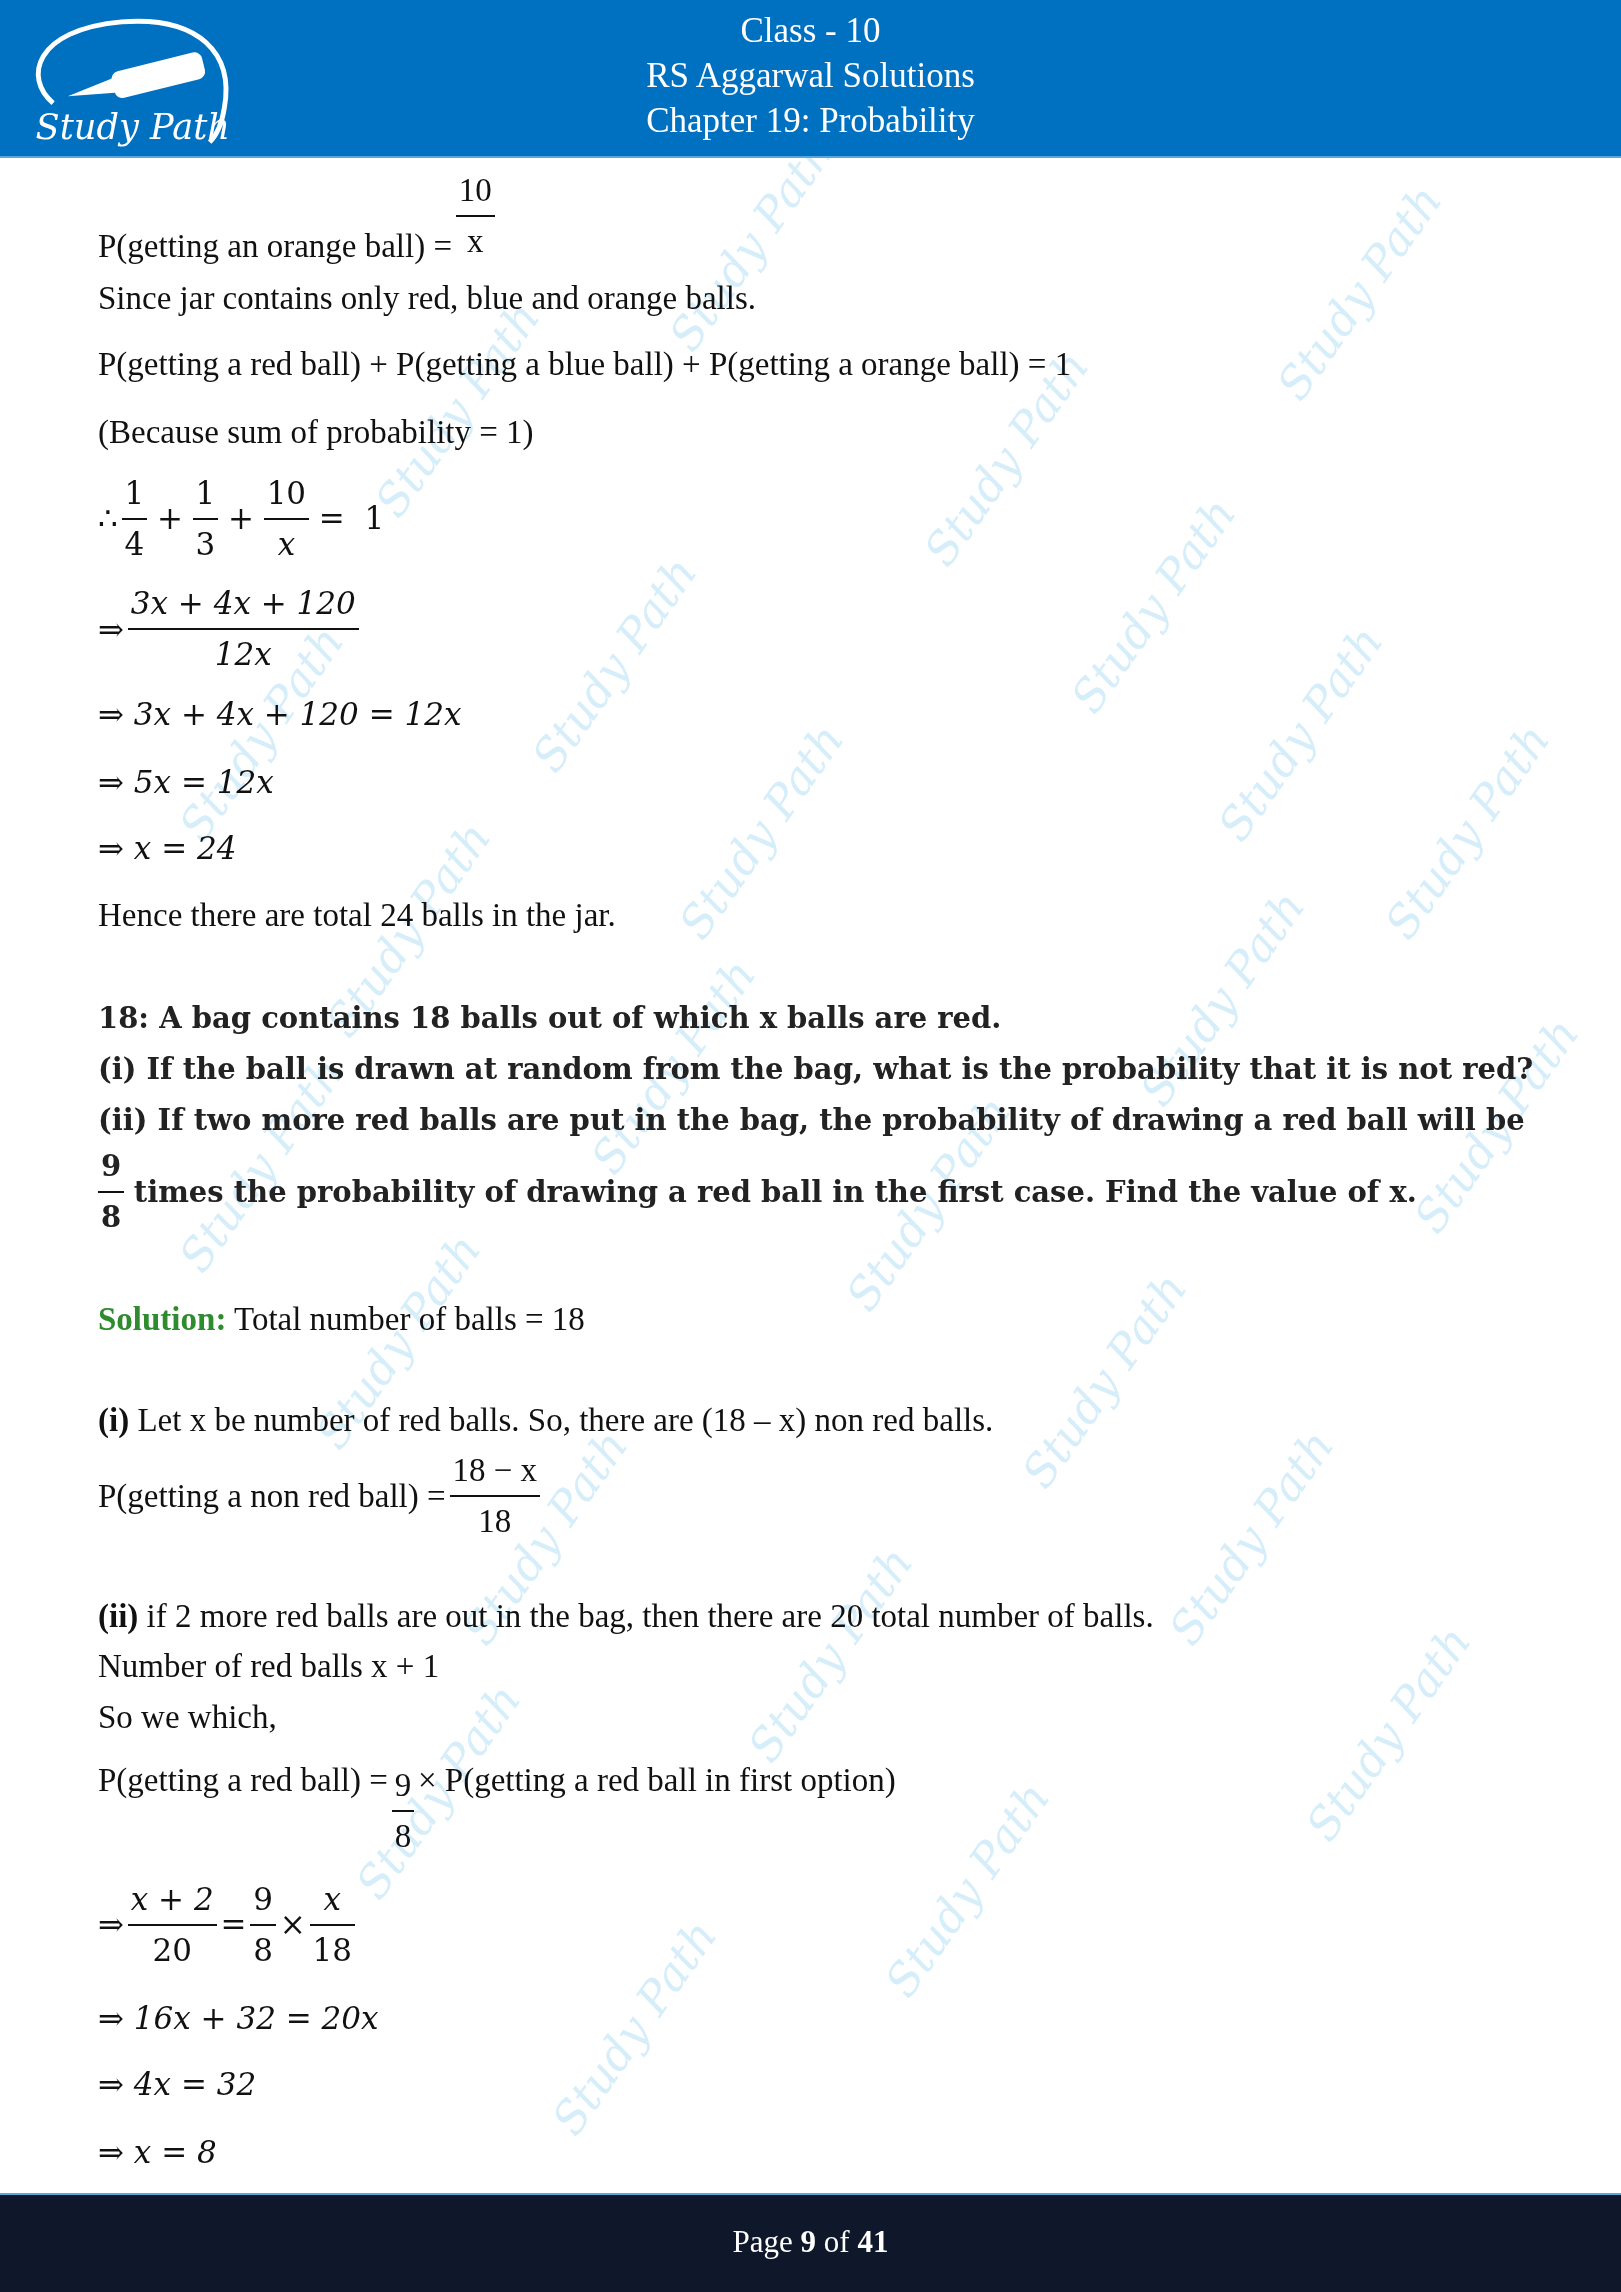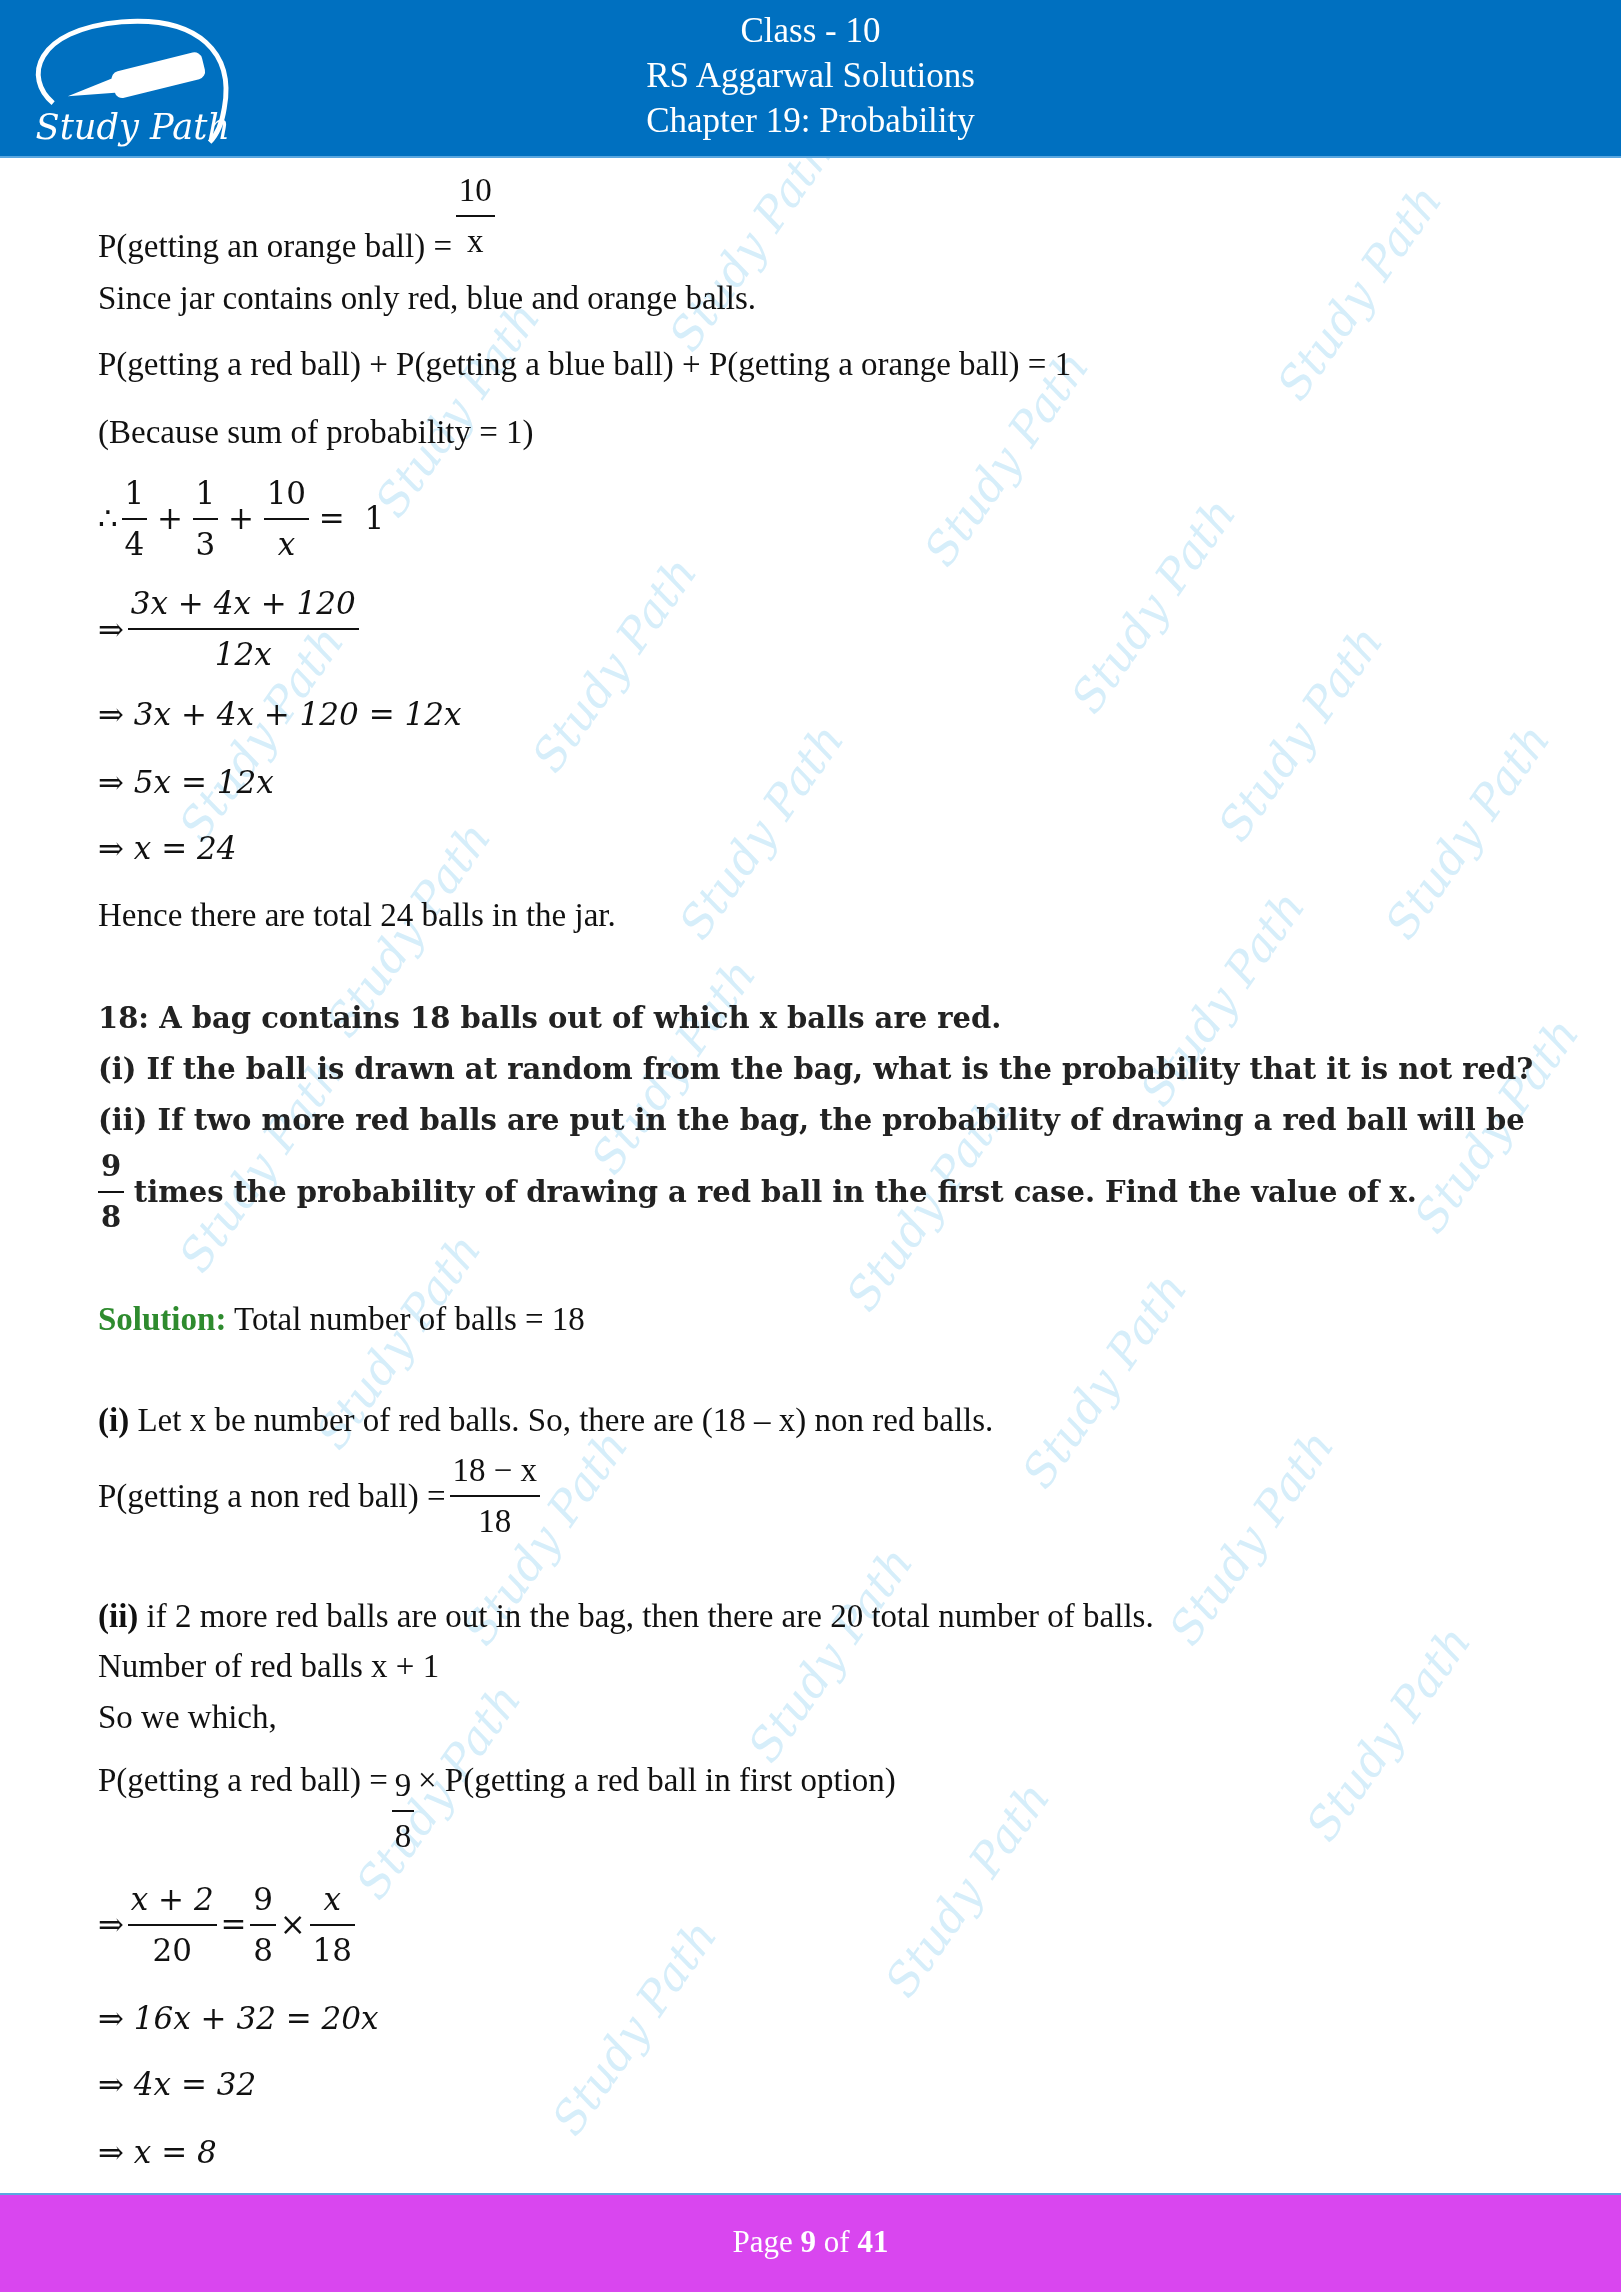--- a/index.html
+++ b/index.html
@@ -10,21 +10,21 @@
     position: absolute; left: 0; top: 0; width: 1621px; height: 158px;
     background: #0070c0; border-bottom: 2.9px solid #5aa7e0;
   }
   .logo { position: absolute; left: 13.7px; top: 9.8px; width: 225px; height: 142px; }
   .header-titles {
     position: absolute; left: 0; top: 7.8px; width: 1621px; text-align: center;
     color: #ffffff; font-family: "Liberation Serif", serif; font-size: 35px; line-height: 45px;
   }
   .footer {
     position: absolute; left: 0; top: 2193px; width: 1621px; height: 100px;
-    background: #d946ef; border-top: 2.9px solid #5aa7e0;
+    background: #0f172a; border-top: 2.9px solid #5aa7e0;
     color: #ffffff; text-align: center; font-size: 31px; line-height: 94px;
   }
   .footer .num { font-weight: bold; }
 
   .watermarks { position: absolute; left: 0; top: 158px; width: 1621px; height: 2035px; pointer-events: none; overflow: hidden; }
   .wm {
     position: absolute; font-family: "DejaVu Serif", serif; font-style: italic;
     font-size: 45px; color: #d6eefa; transform: rotate(-55deg); white-space: nowrap;
   }
 

